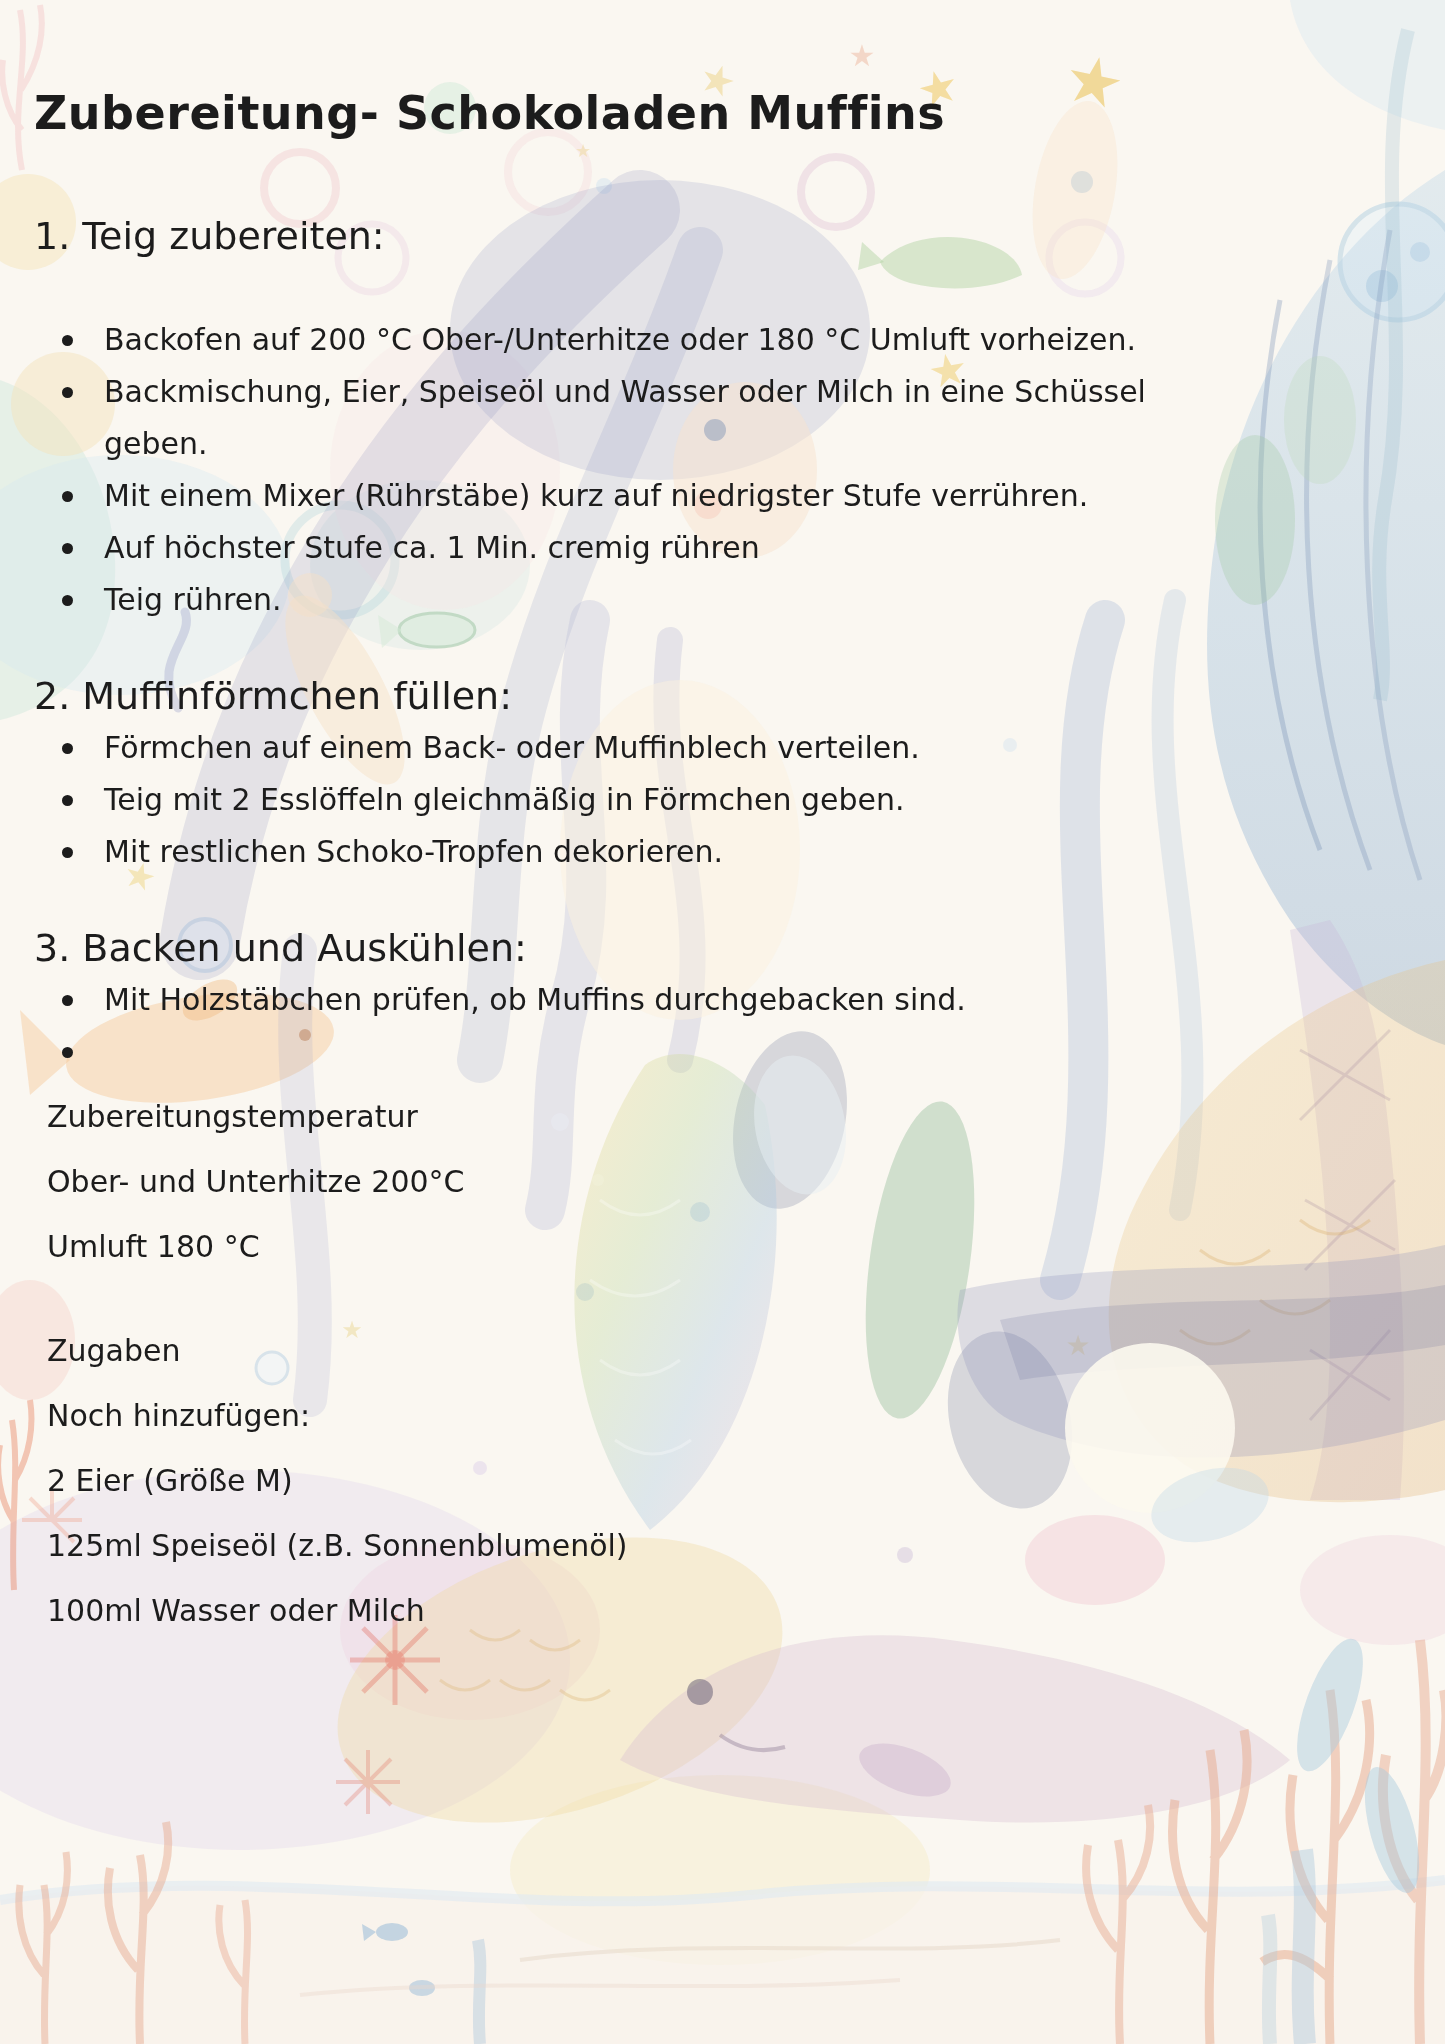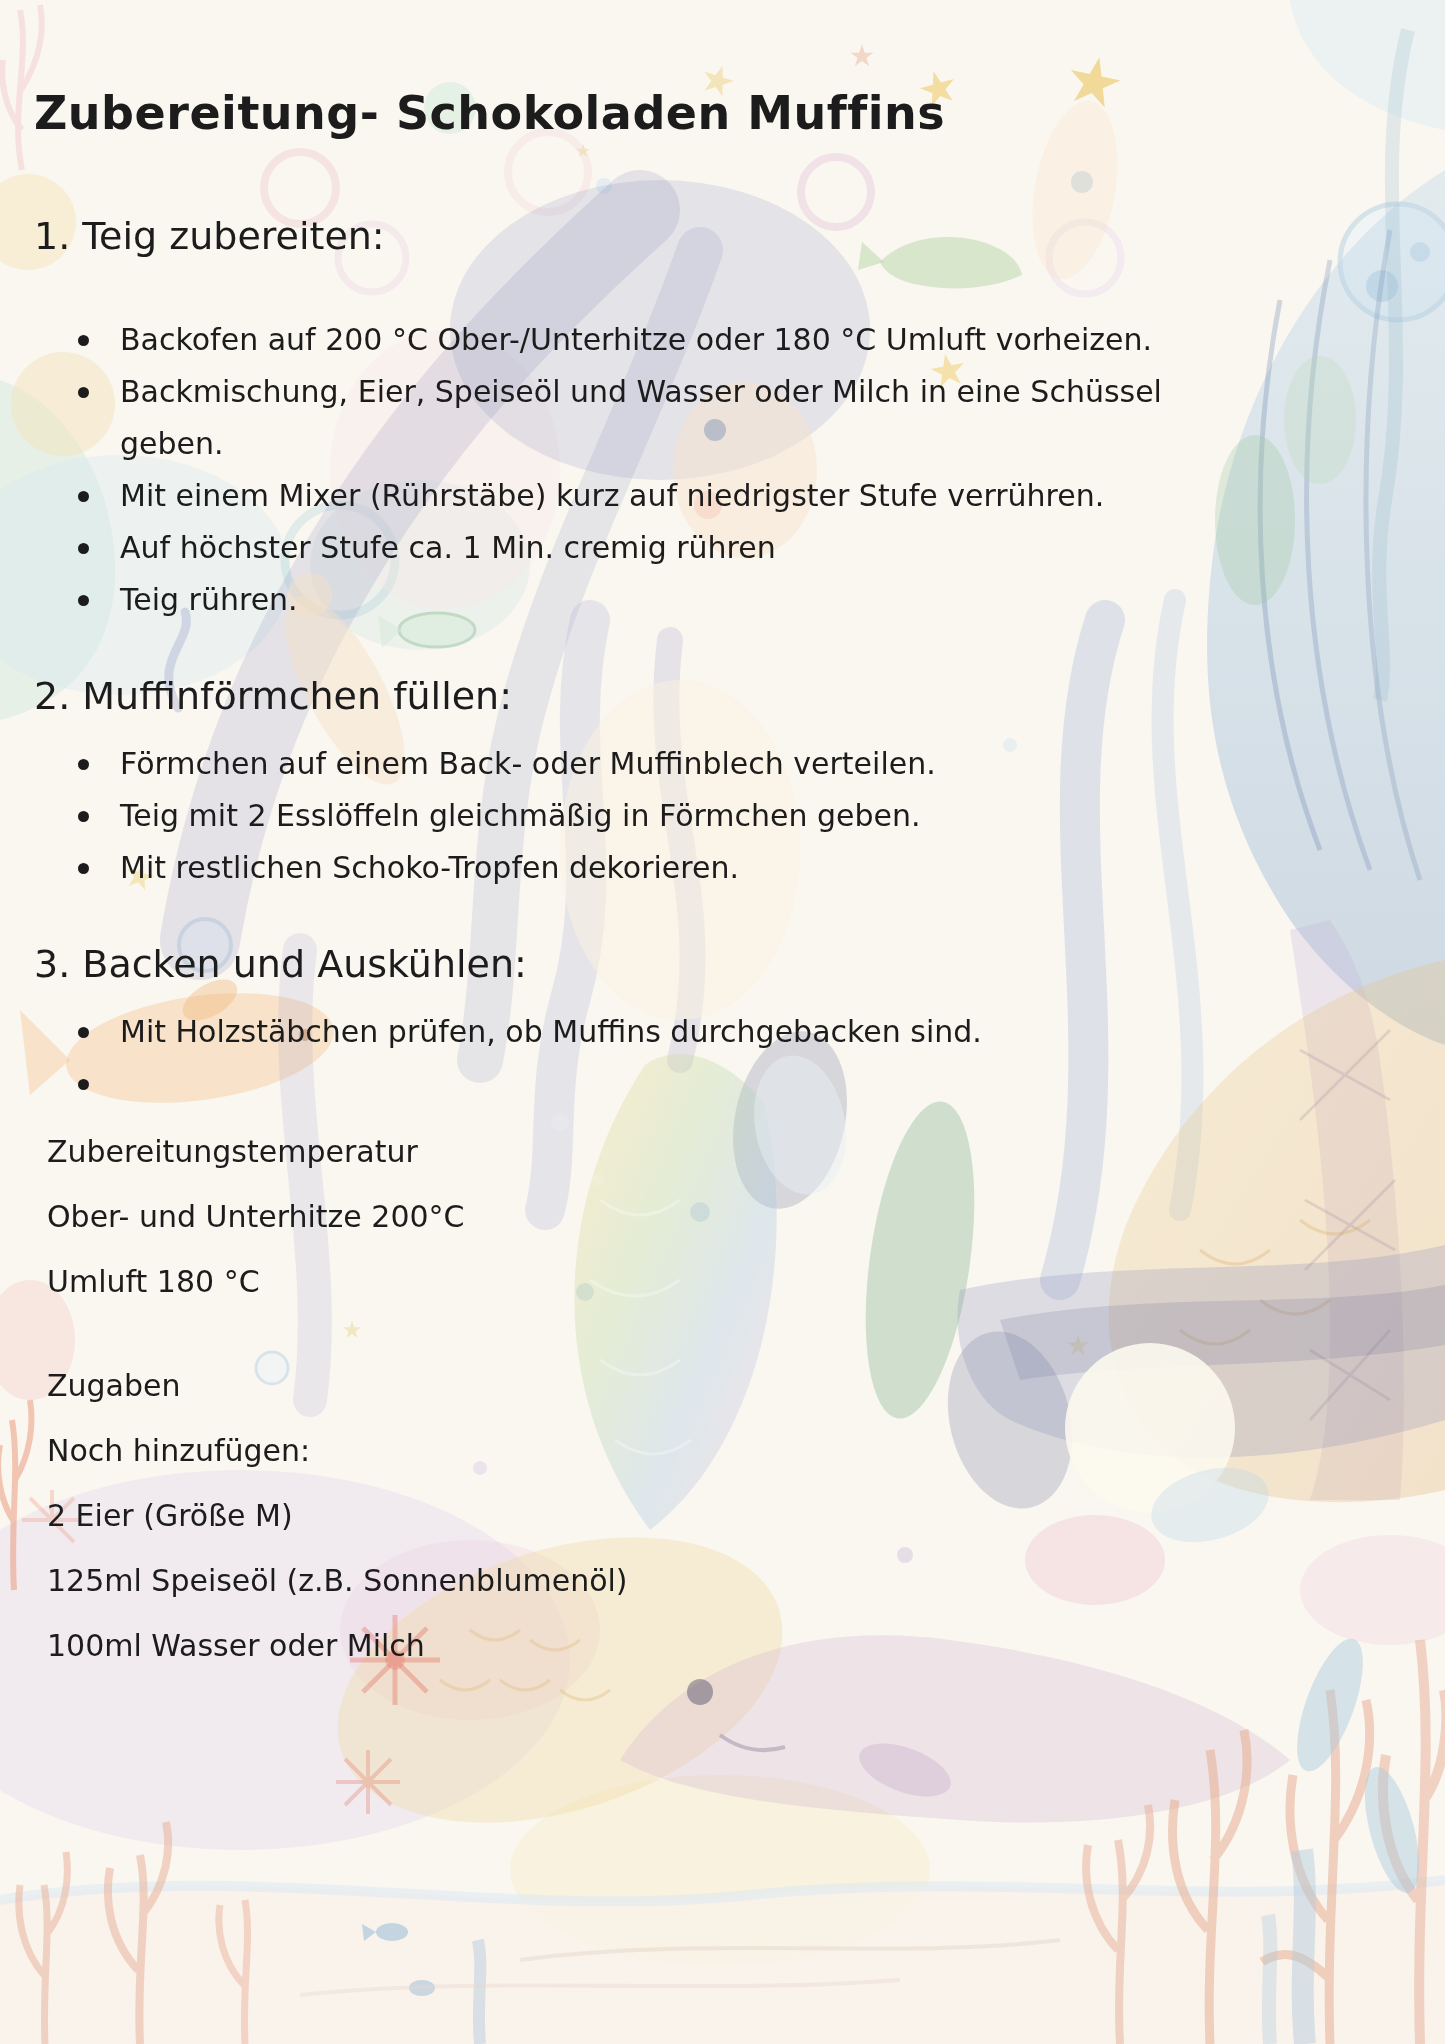--- a/index.html
+++ b/index.html
@@ -8,21 +8,21 @@
     background:#faf7f1;overflow:hidden;color:#1c1c1c;
     font-family:"DejaVu Sans","Liberation Sans",sans-serif;
   }
   svg.bg{position:absolute;left:0;top:0;width:1445px;height:2044px;}
   .content{position:relative;padding:72px 40px 0 34px;}
   .doc-title{margin:0;font-size:46px;line-height:82px;font-weight:700;letter-spacing:0.5px;white-space:nowrap;}
   .heading{margin:0;font-size:38px;line-height:52px;font-weight:400;white-space:nowrap;}
   .sec1{margin-top:56px;}
   .sec1 .heading{margin-bottom:52px;}
   .sec2,.sec3{margin-top:44px;}
-  .bullets{list-style:none;margin:16px;padding:0;}
+  .bullets{list-style:none;margin:0;padding:0;}
   .bullets li{position:relative;padding-left:70px;font-size:30px;line-height:52px;}
   .bullets li::before{
     content:"";position:absolute;left:28px;top:21px;width:11px;height:11px;
     border-radius:50%;background:#1c1c1c;
   }
   .bl{display:block;min-height:52px;white-space:nowrap;}
   .para p{margin:13px;font-size:30px;line-height:52px;white-space:nowrap;}
   .dek{margin-top:52px;}
   .dek .indent{padding-left:42px;}
   .zug{margin-top:52px;}

